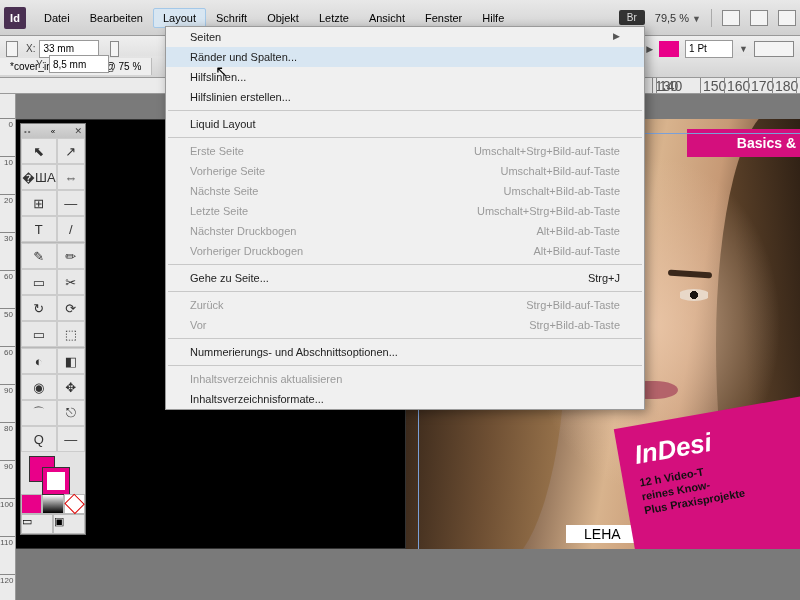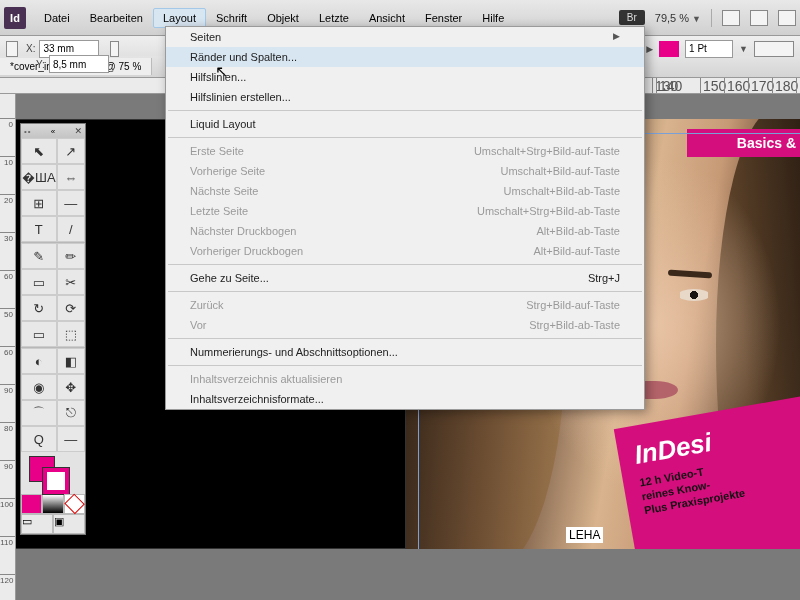--- a/index.html
+++ b/index.html
@@ -149,21 +149,21 @@
       <div class="page-right">
         <div class="hair-left"></div>
         <div class="hair-right"></div>
         <div class="face-shading"></div>
         <div class="brow l"></div>
         <div class="brow r"></div>
         <div class="eye l"></div>
         <div class="eye r"></div>
         <div class="lips"></div>
         <div class="basics-badge">Basics &amp;</div>
-        <div style="position:absolute;bottom:6px;left:160px;background:#fff;color:#000;font-size:12px;padding:1px 3px">LEHA</div>
+        <div style="position:absolute;bottom:6px;left:160px;background:#fff;color:#000;font-size:14px;padding:1px 18px">LEHA</div>
         <div class="indesign-card">
           <div class="ttl">InDesi</div>
           <div class="line">12 h Video-T</div>
           <div class="line">reines Know-</div>
           <div class="line">Plus Praxisprojekte</div>
         </div>
         <div class="guide-v" style="left:12px"></div>
 
         <div class="guide-h" style="top:14px"></div>
       </div>

